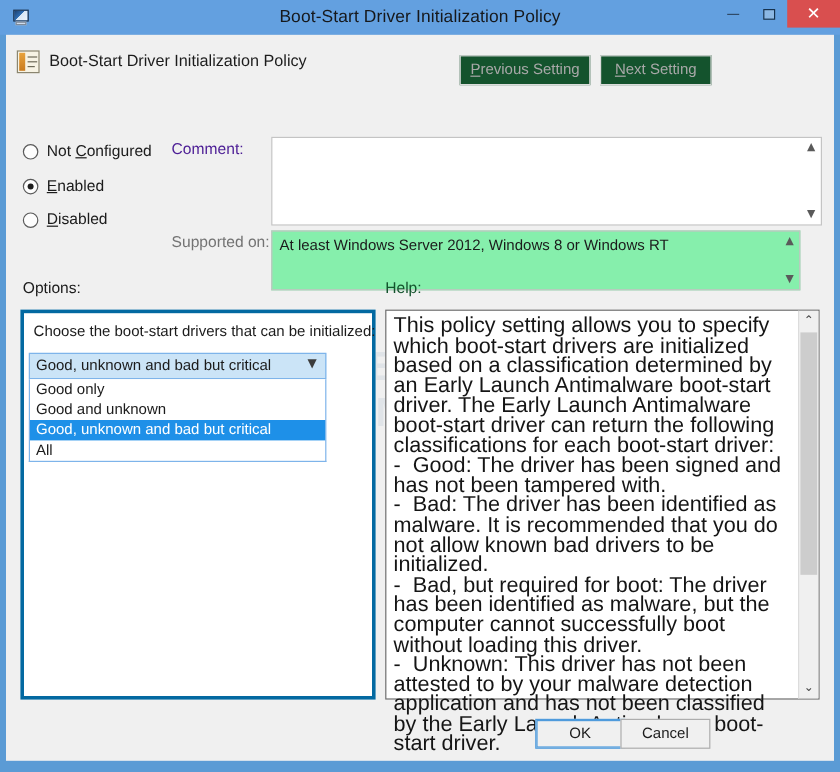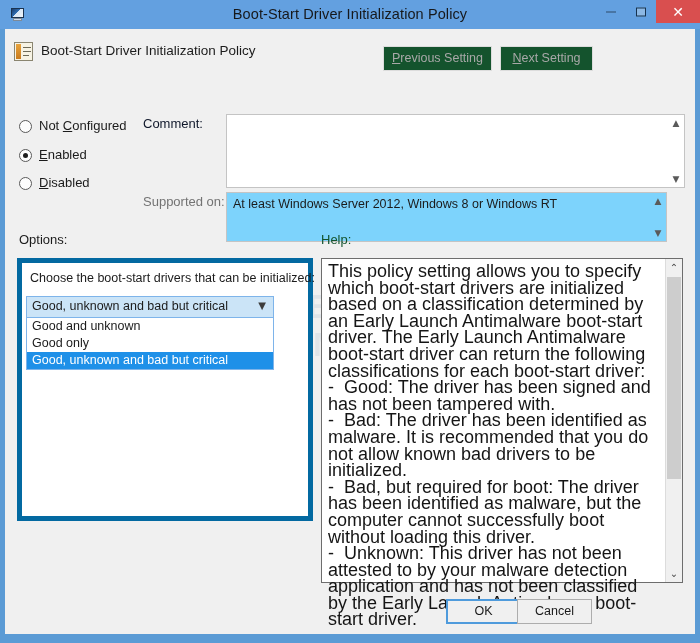--- a/index.html
+++ b/index.html
@@ -192,41 +192,41 @@
     left: 20px; top: 0;
     white-space: nowrap;
   }
   .radio-label u { text-decoration: underline; }
 
   
   #label-comment {
     position: absolute;
     left: 138px; top: 87px;
     font-size: 13px;
-    color: #0f172a;
+    color: #4c1d95;
   }
   #label-supported {
     position: absolute;
     left: 138px; top: 165px;
     font-size: 13px;
     color: #737373;
   }
   #comment-box {
     position: absolute;
     left: 221px; top: 85px;
     width: 459px; height: 74px;
     background: #ffffff;
     border: 1px solid #c4c4c4;
     box-sizing: border-box;
   }
   #supported-box {
     position: absolute;
     left: 221px; top: 163px;
     width: 441px; height: 50px;
-    background: #7dd3fc;
+    background: #86efac;
     border: 1px solid #c4c4c4;
     box-sizing: border-box;
     padding-left: 34px;
   }
   #supported-text {
     position: absolute;
     left: 6px; top: 4px;
     font-size: 12.5px;
     color: #1b1b1b;
     white-space: nowrap;
@@ -262,23 +262,23 @@
     position: absolute;
     left: 316px; top: 203px;
     font-size: 13px;
     color: #14532d;
   }
 
   
   #options-panel {
     position: absolute;
     left: 12px; top: 229px;
-    width: 296px; height: 263px;
+    width: 296px; height: 325px;
     background: #ffffff;
-    border: 5px solid #0369a1;
+    border: 3px solid #0369a1;
     box-sizing: border-box;
   }
   #options-prompt {
     position: absolute;
     left: 8px; top: 8px;
     font-size: 12.5px;
     color: #1b1b1b;
     white-space: nowrap;
   }
 
@@ -500,23 +500,24 @@
 
     <div id="options-panel">
       <div id="options-prompt">Choose the boot-start drivers that can be initialized:</div>
 
       <div id="combo-head">
         <span id="combo-value">Good, unknown and bad but critical</span>
         <span id="combo-arrow">▼</span>
       </div>
 
       <div id="combo-list">
+        <div class="combo-item">Good only</div>
         <div class="combo-item">Good and unknown</div>
-        <div class="combo-item">Good only</div>
         <div class="combo-item selected">Good, unknown and bad but critical</div>
+        <div class="combo-item">All</div>
       </div>
     </div>
 
     <div id="help-panel">
       <div id="help-text">This policy setting allows you to specify which boot-start drivers are initialized based on a classification determined by an Early Launch Antimalware boot-start driver. The Early Launch Antimalware boot-start driver can return the following classifications for each boot-start driver:
 -  Good: The driver has been signed and has not been tampered with.
 -  Bad: The driver has been identified as malware. It is recommended that you do not allow known bad drivers to be initialized.
 -  Bad, but required for boot: The driver has been identified as malware, but the computer cannot successfully boot without loading this driver.
 -  Unknown: This driver has not been attested to by your malware detection application and has not been classified by the Early Launch Antimalware boot-start driver.
 

